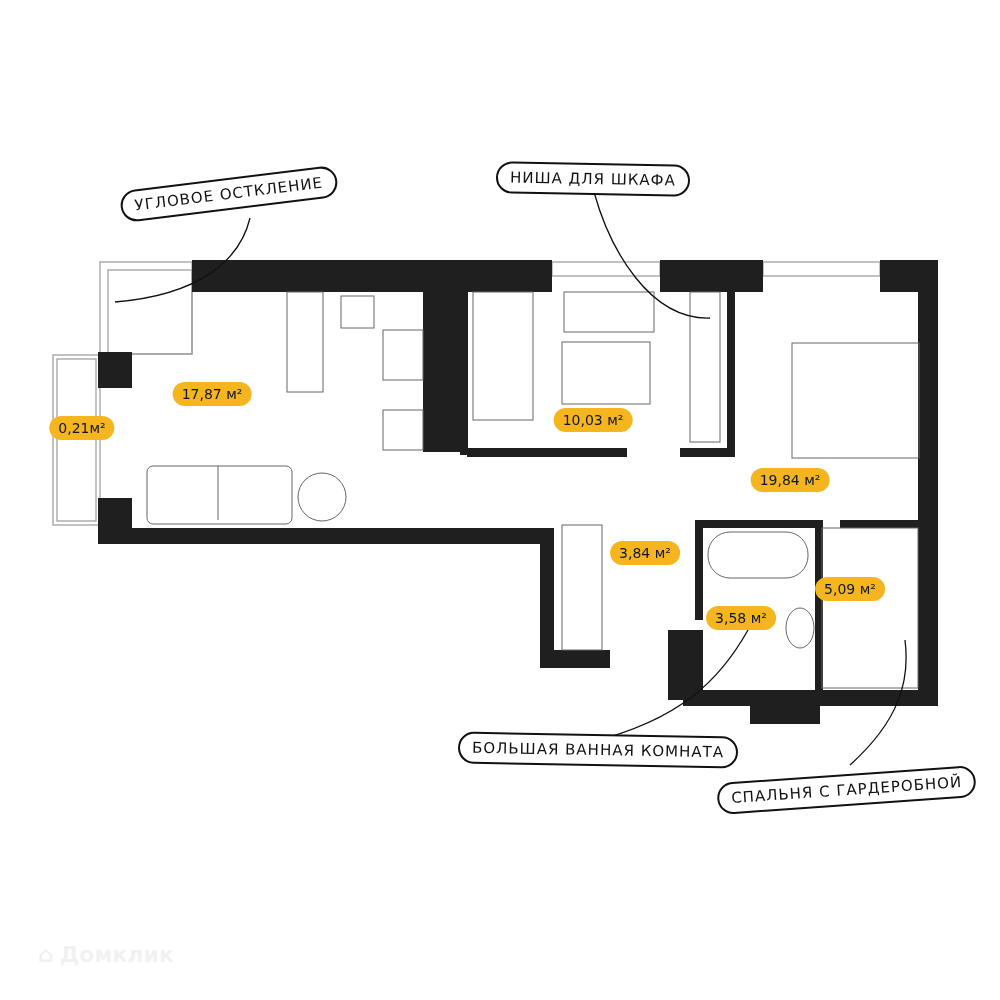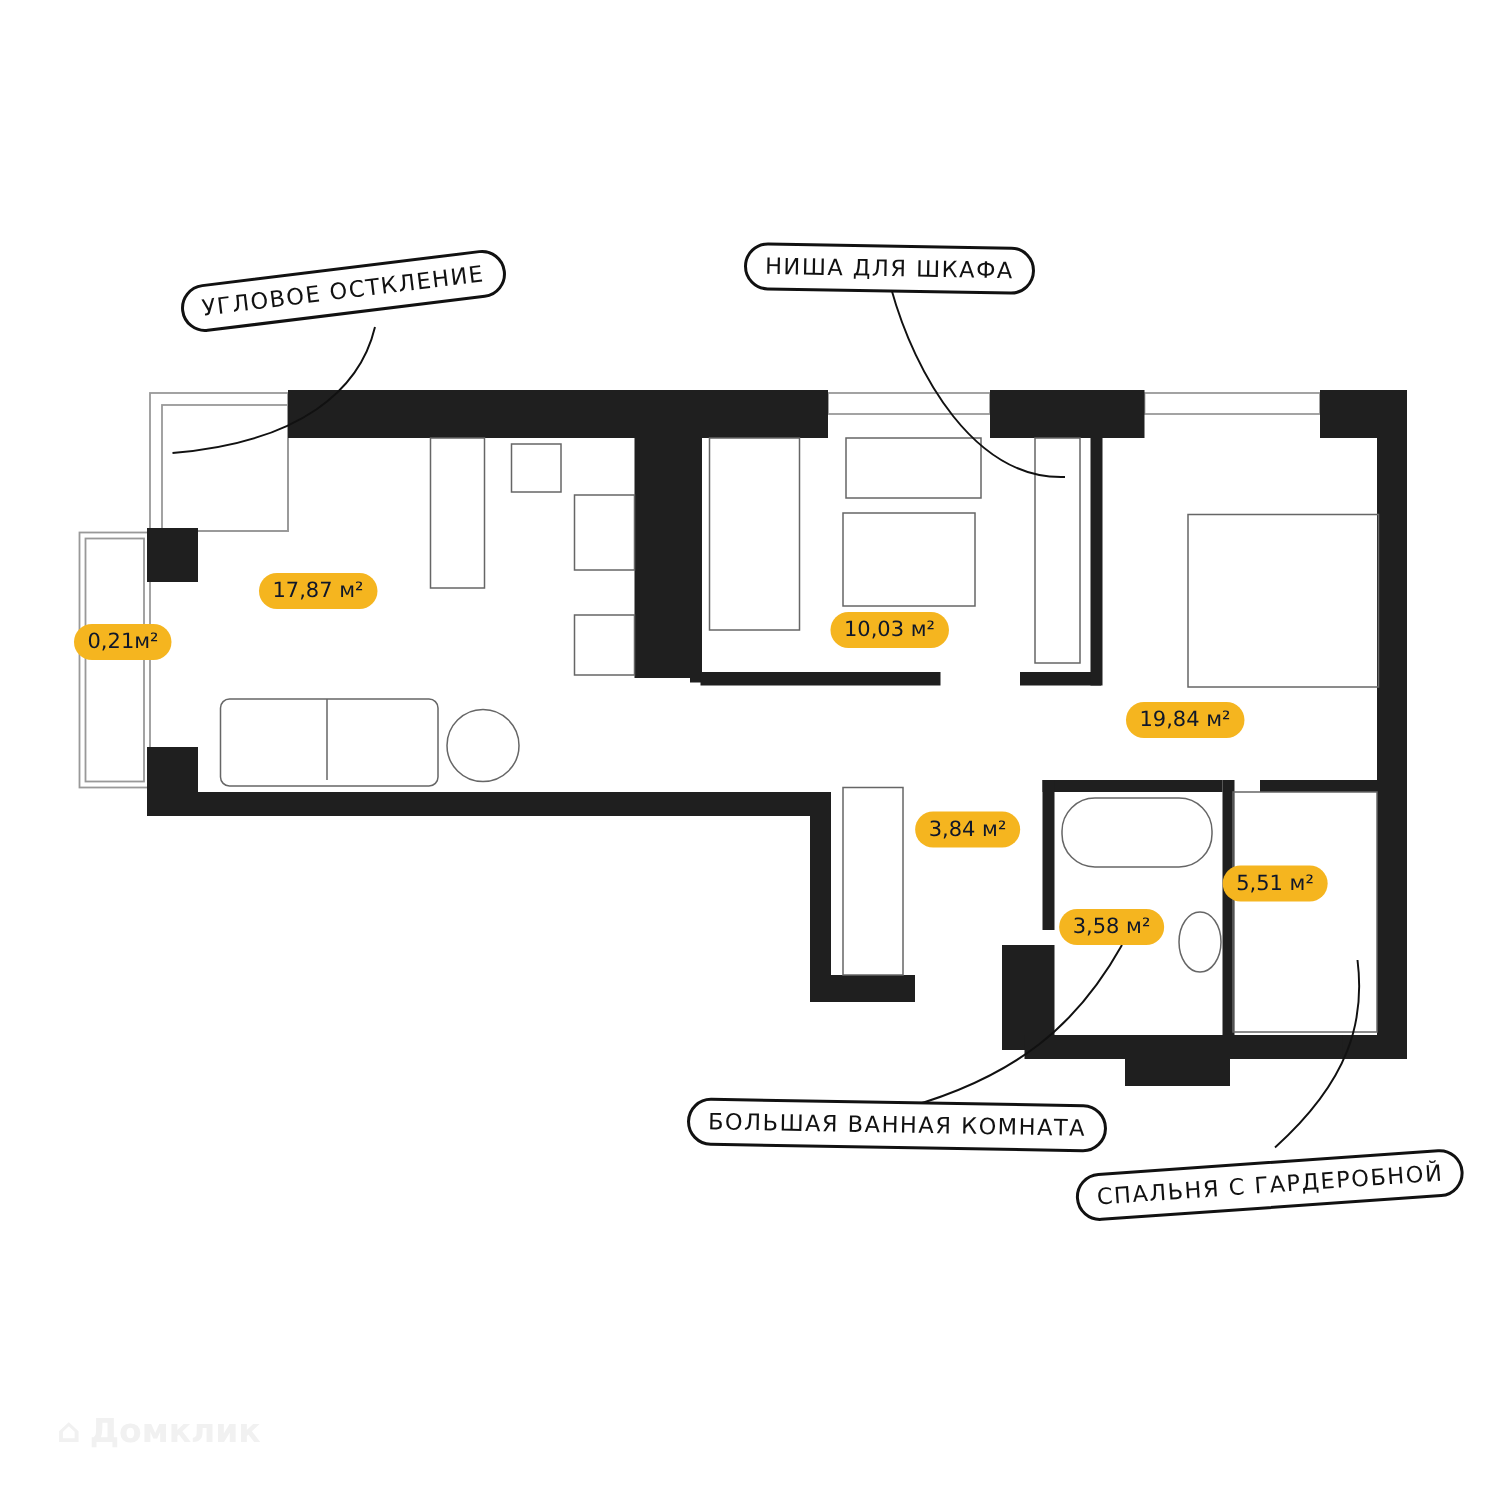--- a/index.html
+++ b/index.html
@@ -102,21 +102,21 @@
 <div class="badge" style="left:790px;top:480px;">
   <span>19,84 м²</span>
 </div>
 <div class="badge" style="left:645px;top:553px;">
   <span>3,84 м²</span>
 </div>
 <div class="badge" style="left:741px;top:618px;">
   <span>3,58 м²</span>
 </div>
 <div class="badge" style="left:850px;top:589px;">
-  <span>5,51 м²</span>
+  <span>5,09 м²</span>
 </div>
 
 <div class="callout" style="left:120px;top:178px;transform:rotate(-7deg);">
   <span>УГЛОВОЕ ОСТКЛЕНИЕ</span>
 </div>
 <div class="callout" style="left:496px;top:163px;transform:rotate(1deg);">
   <span>НИША ДЛЯ ШКАФА</span>
 </div>
 <div class="callout" style="left:458px;top:734px;transform:rotate(1deg);">
   <span>БОЛЬШАЯ ВАННАЯ КОМНАТА</span>

